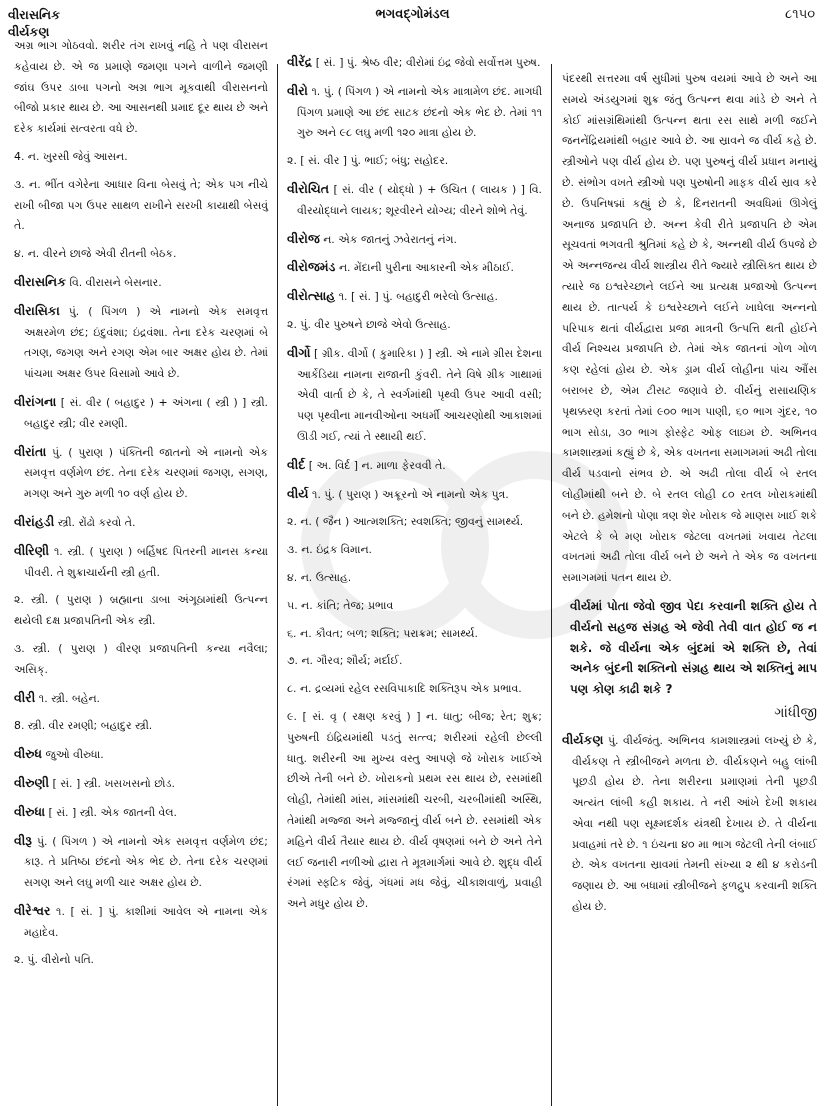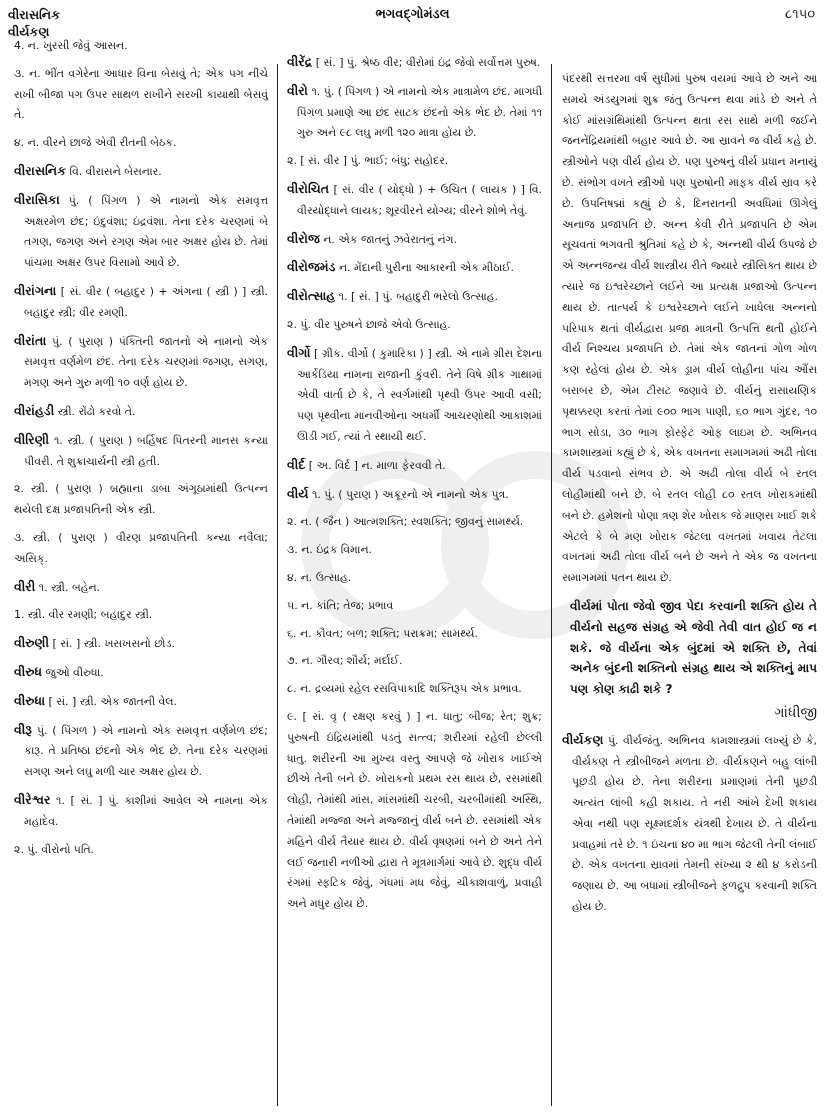--- a/index.html
+++ b/index.html
@@ -49,35 +49,36 @@
 
 <svg class="watermark" viewBox="0 0 330 330">
   <circle cx="95" cy="165" r="80" fill="none" stroke="#efefef" stroke-width="28"></circle>
   <circle cx="235" cy="165" r="80" fill="none" stroke="#efefef" stroke-width="28"></circle>
 </svg>
 
 <div class="divider d1"></div>
 <div class="divider d2"></div>
 
 <div class="col col1">
+    <div class="sense">અગ્ર ભાગ ગોઠવવો. શરીર તંગ રાખવું નહિ તે પણ વીરાસન કહેવાય છે. એ જ પ્રમાણે જમણા પગને વાળીને જમણી જાંઘ ઉપર ડાબા પગનો અગ્ર ભાગ મૂકવાથી વીરાસનનો બીજો પ્રકાર થાય છે. આ આસનથી પ્રમાદ દૂર થાય છે અને દરેક કાર્યમાં સત્વરતા વધે છે.</div>
     <div class="sense">4. ન. ખુરસી જેવું આસન.</div>
     <div class="sense">૩. ન. ભીંત વગેરેના આધાર વિના બેસવું તે; એક પગ નીચે રાખી બીજા પગ ઉપર સાથળ રાખીને સરખી કાયાથી બેસવું તે.</div>
     <div class="sense">૪. ન. વીરને છાજે એવી રીતની બેઠક.</div>
     <div class="entry"><span class="hw">વીરાસનિક</span><span> વિ. વીરાસને બેસનાર.</span></div>
     <div class="entry"><span class="hw">વીરાસિકા</span><span> પું. ( પિંગળ ) એ નામનો એક સમવૃત્ત અક્ષરમેળ છંદ; ઇંદુવંશા; ઇંદ્રવંશા. તેના દરેક ચરણમાં બે તગણ, જગણ અને રગણ એમ બાર અક્ષર હોય છે. તેમાં પાંચમા અક્ષર ઉપર વિસામો આવે છે.</span></div>
     <div class="entry"><span class="hw">વીરાંગના</span><span> [ સં. વીર ( બહાદુર ) + અંગના ( સ્ત્રી ) ] સ્ત્રી. બહાદુર સ્ત્રી; વીર રમણી.</span></div>
     <div class="entry"><span class="hw">વીરાંતા</span><span> પું. ( પુરાણ ) પંક્તિની જાતનો એ નામનો એક સમવૃત્ત વર્ણમેળ છંદ. તેના દરેક ચરણમાં જગણ, સગણ, મગણ અને ગુરુ મળી ૧૦ વર્ણ હોય છે.</span></div>
     <div class="entry"><span class="hw">વીરાંહડી</span><span> સ્ત્રી. રોંઢો કરવો તે.</span></div>
     <div class="entry"><span class="hw">વીરિણી</span><span> ૧. સ્ત્રી. ( પુરાણ ) બર્હિષદ પિતરની માનસ કન્યા પીવરી. તે શુક્રાચાર્યની સ્ત્રી હતી.</span></div>
     <div class="sense">૨. સ્ત્રી. ( પુરાણ ) બ્રહ્માના ડાબા અંગૂઠામાંથી ઉત્પન્ન થયેલી દક્ષ પ્રજાપતિની એક સ્ત્રી.</div>
     <div class="sense">૩. સ્ત્રી. ( પુરાણ ) વીરણ પ્રજાપતિની કન્યા નવૈલા; અસિક્.</div>
     <div class="entry"><span class="hw">વીરી</span><span> ૧. સ્ત્રી. બહેન.</span></div>
-    <div class="sense">1. સ્ત્રી. વીર રમણી; બહાદુર સ્ત્રી.</div>
+    <div class="sense">8. સ્ત્રી. વીર રમણી; બહાદુર સ્ત્રી.</div>
+    <div class="entry"><span class="hw">વીરુધ</span><span> જુઓ વીરુધા.</span></div>
     <div class="entry"><span class="hw">વીરુણી</span><span> [ સં. ] સ્ત્રી. ખસખસનો છોડ.</span></div>
-    <div class="entry"><span class="hw">વીરુધ</span><span> જુઓ વીરુધા.</span></div>
     <div class="entry"><span class="hw">વીરુધા</span><span> [ સં. ] સ્ત્રી. એક જાતની વેલ.</span></div>
     <div class="entry"><span class="hw">વીરૂ</span><span> પું. ( પિંગળ ) એ નામનો એક સમવૃત્ત વર્ણમેળ છંદ; કારૂ. તે પ્રતિષ્ઠા છંદનો એક ભેદ છે. તેના દરેક ચરણમાં સગણ અને લઘુ મળી ચાર અક્ષર હોય છે.</span></div>
     <div class="entry"><span class="hw">વીરેશ્વર</span><span> ૧. [ સં. ] પું. કાશીમાં આવેલ એ નામના એક મહાદેવ.</span></div>
     <div class="sense">૨. પું. વીરોનો પતિ.</div>
   </div>
 <div class="col col2">
     <div class="entry"><span class="hw">વીરેંદ્ર</span><span> [ સં. ] પું. શ્રેષ્ઠ વીર; વીરોમાં ઇંદ્ર જેવો સર્વોત્તમ પુરુષ.</span></div>
     <div class="entry"><span class="hw">વીરો</span><span> ૧. પું. ( પિંગળ ) એ નામનો એક માત્રામેળ છંદ. માગધી પિંગળ પ્રમાણે આ છંદ સાટક છંદનો એક ભેદ છે. તેમાં ૧૧ ગુરુ અને ૯૮ લઘુ મળી ૧૨૦ માત્રા હોય છે.</span></div>
     <div class="sense">૨. [ સં. વીર ] પું. ભાઈ; બંધુ; સહોદર.</div>
     <div class="entry"><span class="hw">વીરોચિત</span><span> [ સં. વીર ( યોદ્ધો ) + ઉચિત ( લાયક ) ] વિ. વીરયોદ્ધાને લાયક; શૂરવીરને યોગ્ય; વીરને શોભે તેવું.</span></div>

